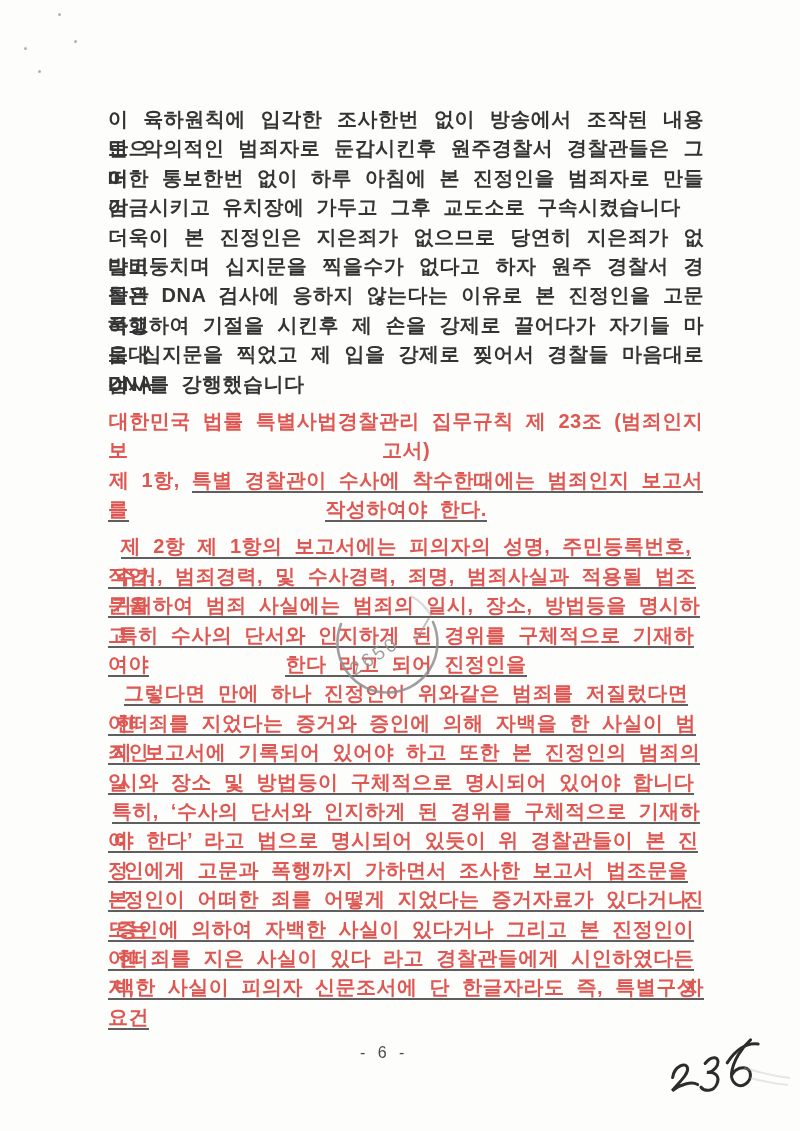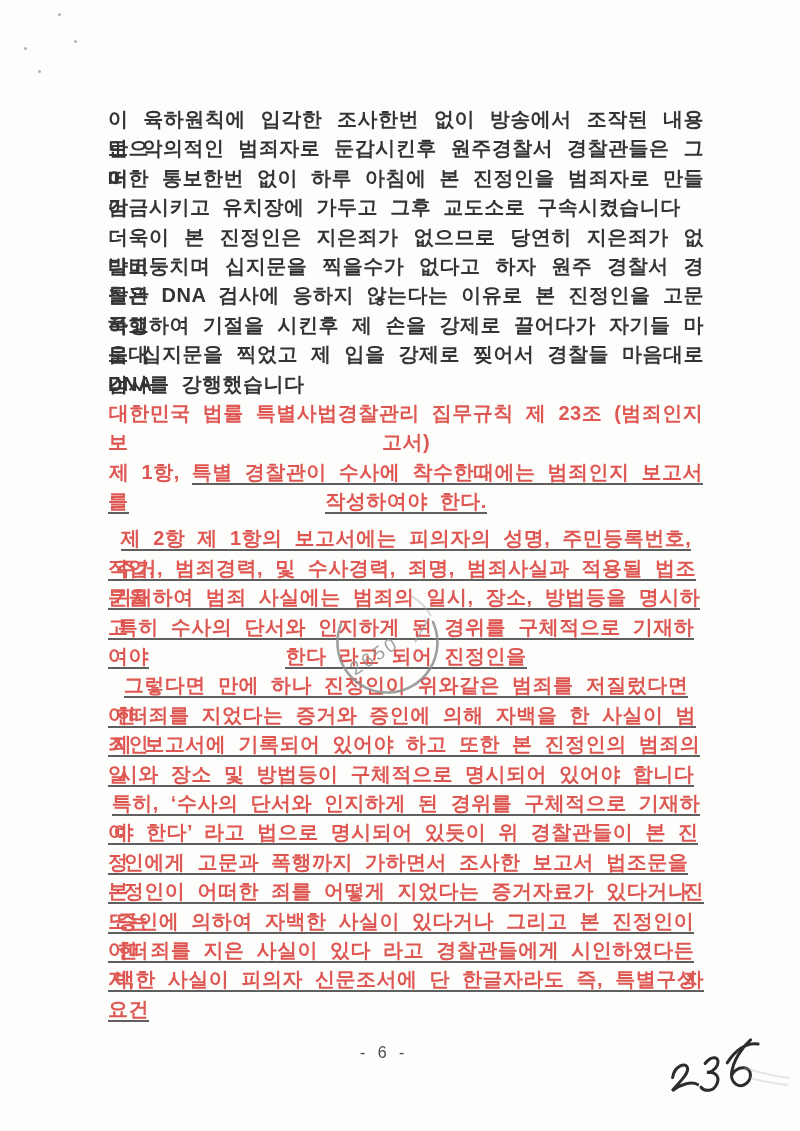--- a/index.html
+++ b/index.html
@@ -78,21 +78,21 @@
       <div class="line black just"><span>이 육하원칙에 입각한 조사한번 없이 방송에서 조작된 내용만으</span></div>
       <div class="line black just"><span>로 악의적인 범죄자로 둔갑시킨후 원주경찰서 경찰관들은 그 어</span></div>
       <div class="line black just"><span>떠한 통보한번 없이 하루 아침에 본 진정인을 범죄자로 만들어</span></div>
       <div class="line black"><span>감금시키고 유치장에 가두고 그후 교도소로 구속시켰습니다</span></div>
       <div class="line black just"><span>더욱이 본 진정인은 지은죄가 없으므로 당연히 지은죄가 없다고</span></div>
       <div class="line black just"><span>발버둥치며 십지문을 찍을수가 없다고 하자  원주 경찰서 경찰관</span></div>
       <div class="line black just"><span>들은 DNA 검사에 응하지 않는다는 이유로 본 진정인을 고문하고</span></div>
       <div class="line black just"><span>폭행하여 기절을 시킨후 제 손을 강제로 끌어다가 자기들 마음대</span></div>
       <div class="line black just"><span>로 십지문을 찍었고 제 입을 강제로 찢어서 경찰들 마음대로 DNA</span></div>
       <div class="line black"><span>검사를 강행했습니다</span></div>
-      <div class="line red just" style=""><span>대한민국 법률 특별사법경찰관리 집무규칙 제 23조 (범죄인지보</span></div>
+      <div class="line red just" style="margin-top: 8px;"><span>대한민국 법률 특별사법경찰관리 집무규칙 제 23조 (범죄인지보</span></div>
       <div class="line red"><span>고서)</span></div>
       <div class="line red just"><span>제 1항, </span><span class="u">특별 경찰관이 수사에 착수한때에는 범죄인지 보고서를</span></div>
       <div class="line red"><span class="u">작성하여야 한다.</span></div>
       <div class="line red just" style="margin-top: 8px;"><span class="u">제 2항  제 1항의 보고서에는 피의자의 성명, 주민등록번호, 직업,</span></div>
       <div class="line red just"><span class="u">주거, 범죄경력, 및 수사경력, 죄명, 범죄사실과 적용될 법조문을</span></div>
       <div class="line red just"><span class="u">기재하여 범죄 사실에는 범죄의 일시, 장소, 방법등을 명시하고</span></div>
       <div class="line red just"><span class="u">특히 수사의 단서와 인지하게 된 경위를 구체적으로 기재하여야</span></div>
       <div class="line red"><span class="u">한다 라고 되어 진정인을</span></div>
       <div class="line red just"><span class="u">그렇다면 만에 하나 진정인이 위와같은 범죄를 저질렀다면 어떠</span></div>
       <div class="line red just"><span class="u">한 죄를 지었다는 증거와 증인에 의해 자백을 한 사실이 범죄인</span></div>

